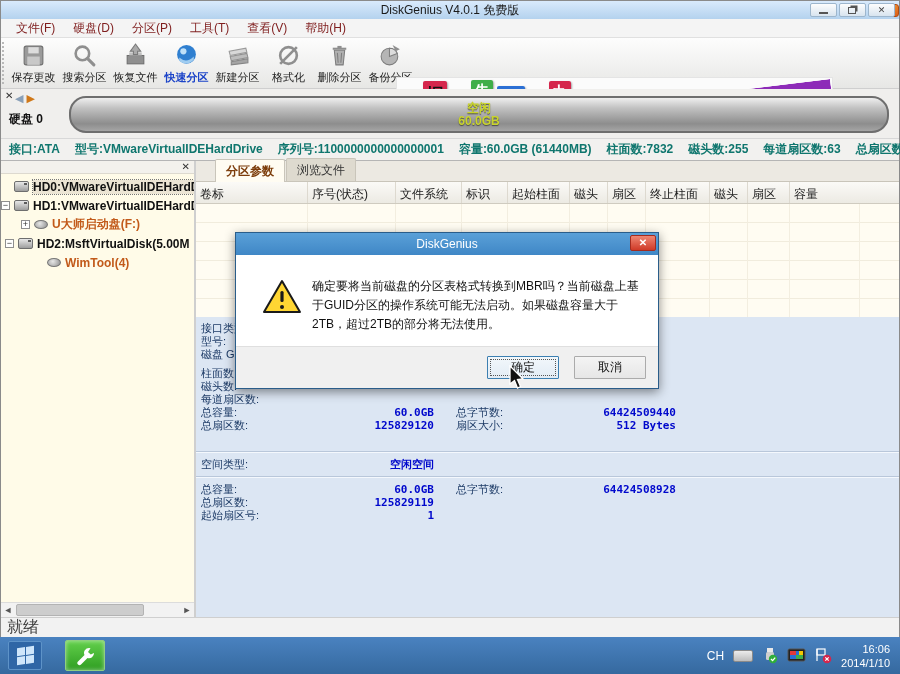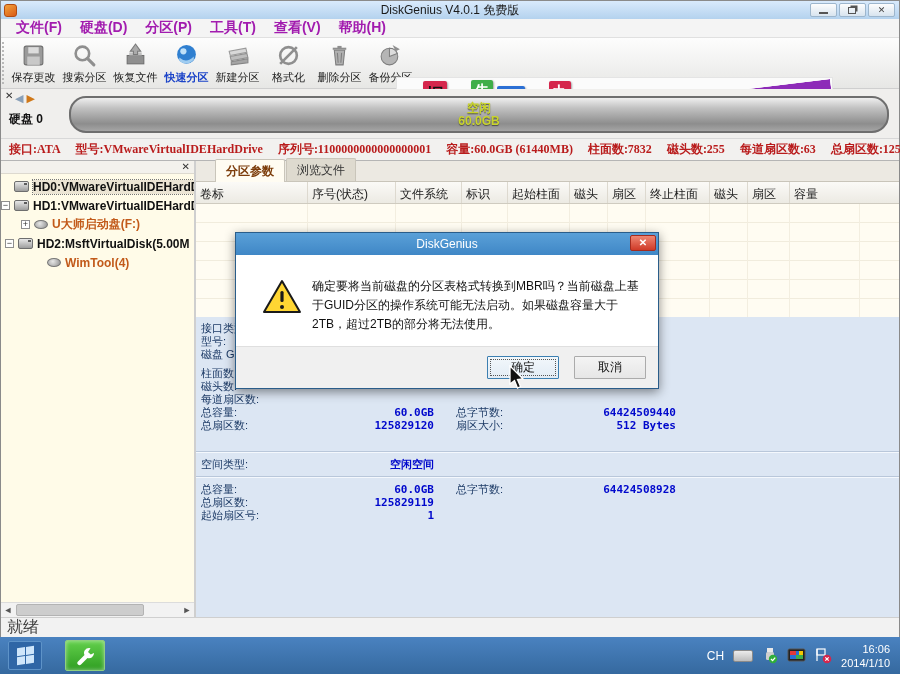--- a/index.html
+++ b/index.html
@@ -3,34 +3,34 @@
 <meta charset="utf-8">
 <style>
   * { margin:0; padding:0; box-sizing:border-box; font-family:"Liberation Sans",sans-serif; }
   html,body { width:900px; height:674px; overflow:hidden; background:#000; }
   #desktop { position:relative; width:900px; height:674px; background:#3c76ba; }
 
   
   .app { position:absolute; left:0; top:0; width:900px; height:637px; background:#f0f0f0; border:1px solid #8a8a8a; }
 
   .titlebar { position:absolute; left:0; top:0; width:100%; height:18px;
-    background:linear-gradient(180deg,#d9eafc,#b4d2ee); display:flex; align-items:center; }
+    background:linear-gradient(180deg,#d9eafc,#b4d2ee); display:flex; align-items:center;justify-content:flex-end; }
   .app-icon { width:13px; height:13px; margin-left:3px; border-radius:3px;
     background:linear-gradient(145deg,#f3a23c,#d95b16); border:1px solid #b34a10; }
   .title-text { position:absolute; left:0; right:0; text-align:center; font-size:12px; color:#1a1a1a; }
   .win-btns { position:absolute; right:4px; top:2px; display:flex; gap:2px; }
   .win-btn { width:27px; height:14px; border:1px solid #9db6cd; border-radius:2px;
     background:linear-gradient(180deg,#fdfdfd,#d8e4ef); display:flex; align-items:center; justify-content:center;
     font-size:9px; color:#444; line-height:1; }
   .glyph-min { width:9px; height:2px; background:#555; margin-top:6px; }
   .glyph-max { width:8px; height:7px; border:1px solid #555; box-shadow:2px -2px 0 -0.5px #555; margin-top:1px; margin-right:2px;}
 
   .menubar { position:absolute; left:0; top:18px; width:100%; height:19px; background:#f4f4f4;
     border-bottom:1px solid #e0e0e0; display:flex; align-items:center; padding-left:6px; }
-  .menu-item { font-size:14px; color:#a21caf; padding:2px 9px;font-weight:bold; }
+  .menu-item { font-size:12px; color:#7f1d1d; padding:2px 9px; }
 
   .toolbar { position:absolute; left:0; top:37px; width:100%; height:51px;
     background:linear-gradient(180deg,#fdfdfd,#e7e7e5); border-bottom:1px solid #cfcfcf; display:flex; }
   .tb-grip { width:5px; margin:4px 1px; border-left:2px dotted #b9b9b9; }
   .tb-btn { width:51px; height:100%; display:flex; flex-direction:column; align-items:center;
     justify-content:flex-end; padding-bottom:3px; }
   .tb-btn svg { width:25px; height:25px; margin-bottom:2px; }
   .tb-label { font-size:11px; color:#1c1c1c; white-space:nowrap; }
   .tb-label.accent { color:#1b43c8; font-weight:bold; }
 
@@ -53,21 +53,21 @@
   .dp-arrows { position:absolute; left:14px; top:3px; font-size:11px; }
   .dp-arrow-l { color:#8aa0b8; } .dp-arrow-r { color:#d07818; }
   .dp-label { position:absolute; left:8px; top:22px; font-size:12px; color:#111; font-weight:bold; }
   .space-bar { position:absolute; left:68px; top:7px; width:820px; height:37px; border:2px solid #6e6e6e; border-radius:17px;
     background:linear-gradient(180deg,#efefef 0%,#c2c2c2 30%,#8d8d8d 78%,#a5a5a5 100%);
     display:flex; flex-direction:column; align-items:center; justify-content:center; }
   .space-bar .t1,.space-bar .t2 { font-size:12px; font-weight:bold; color:#c9d42c; line-height:13px; text-shadow:0 1px 1px #4a4a4a; }
 
   .diskinfo { position:absolute; left:0; top:138px; width:100%; height:22px; background:#f2f1ef;
     border-bottom:1px solid #b5b5b5; display:flex; align-items:center; gap:15px; padding-left:8px; }
-  .diskinfo span { font-size:12px; font-weight:bold; color:#b91c1c; white-space:nowrap;font-family:Liberation Serif, serif; }
+  .diskinfo span { font-size:12px; font-weight:bold; color:#0f766e; white-space:nowrap; }
 
   
   .main { position:absolute; left:0; top:160px; width:100%; height:456px; display:flex; }
 
   .tree-panel { position:relative; width:195px; height:100%; background:#fffbe8; border-right:2px solid #cfcfcf; }
   .tree-head { height:13px; background:#f3f1ec; border-bottom:1px solid #ddd9cf; position:relative; }
   .tree-close { position:absolute; right:4px; top:0; font-size:10px; color:#333; line-height:12px; }
   .tree-body { position:absolute; top:14px; left:0; right:0; bottom:15px; overflow:hidden; padding-top:2px; }
   .tree-row { height:19px; display:flex; align-items:center; white-space:nowrap; }
   .tree-row .indent0 { width:14px; } .tree-row .indent1 { width:30px; }

